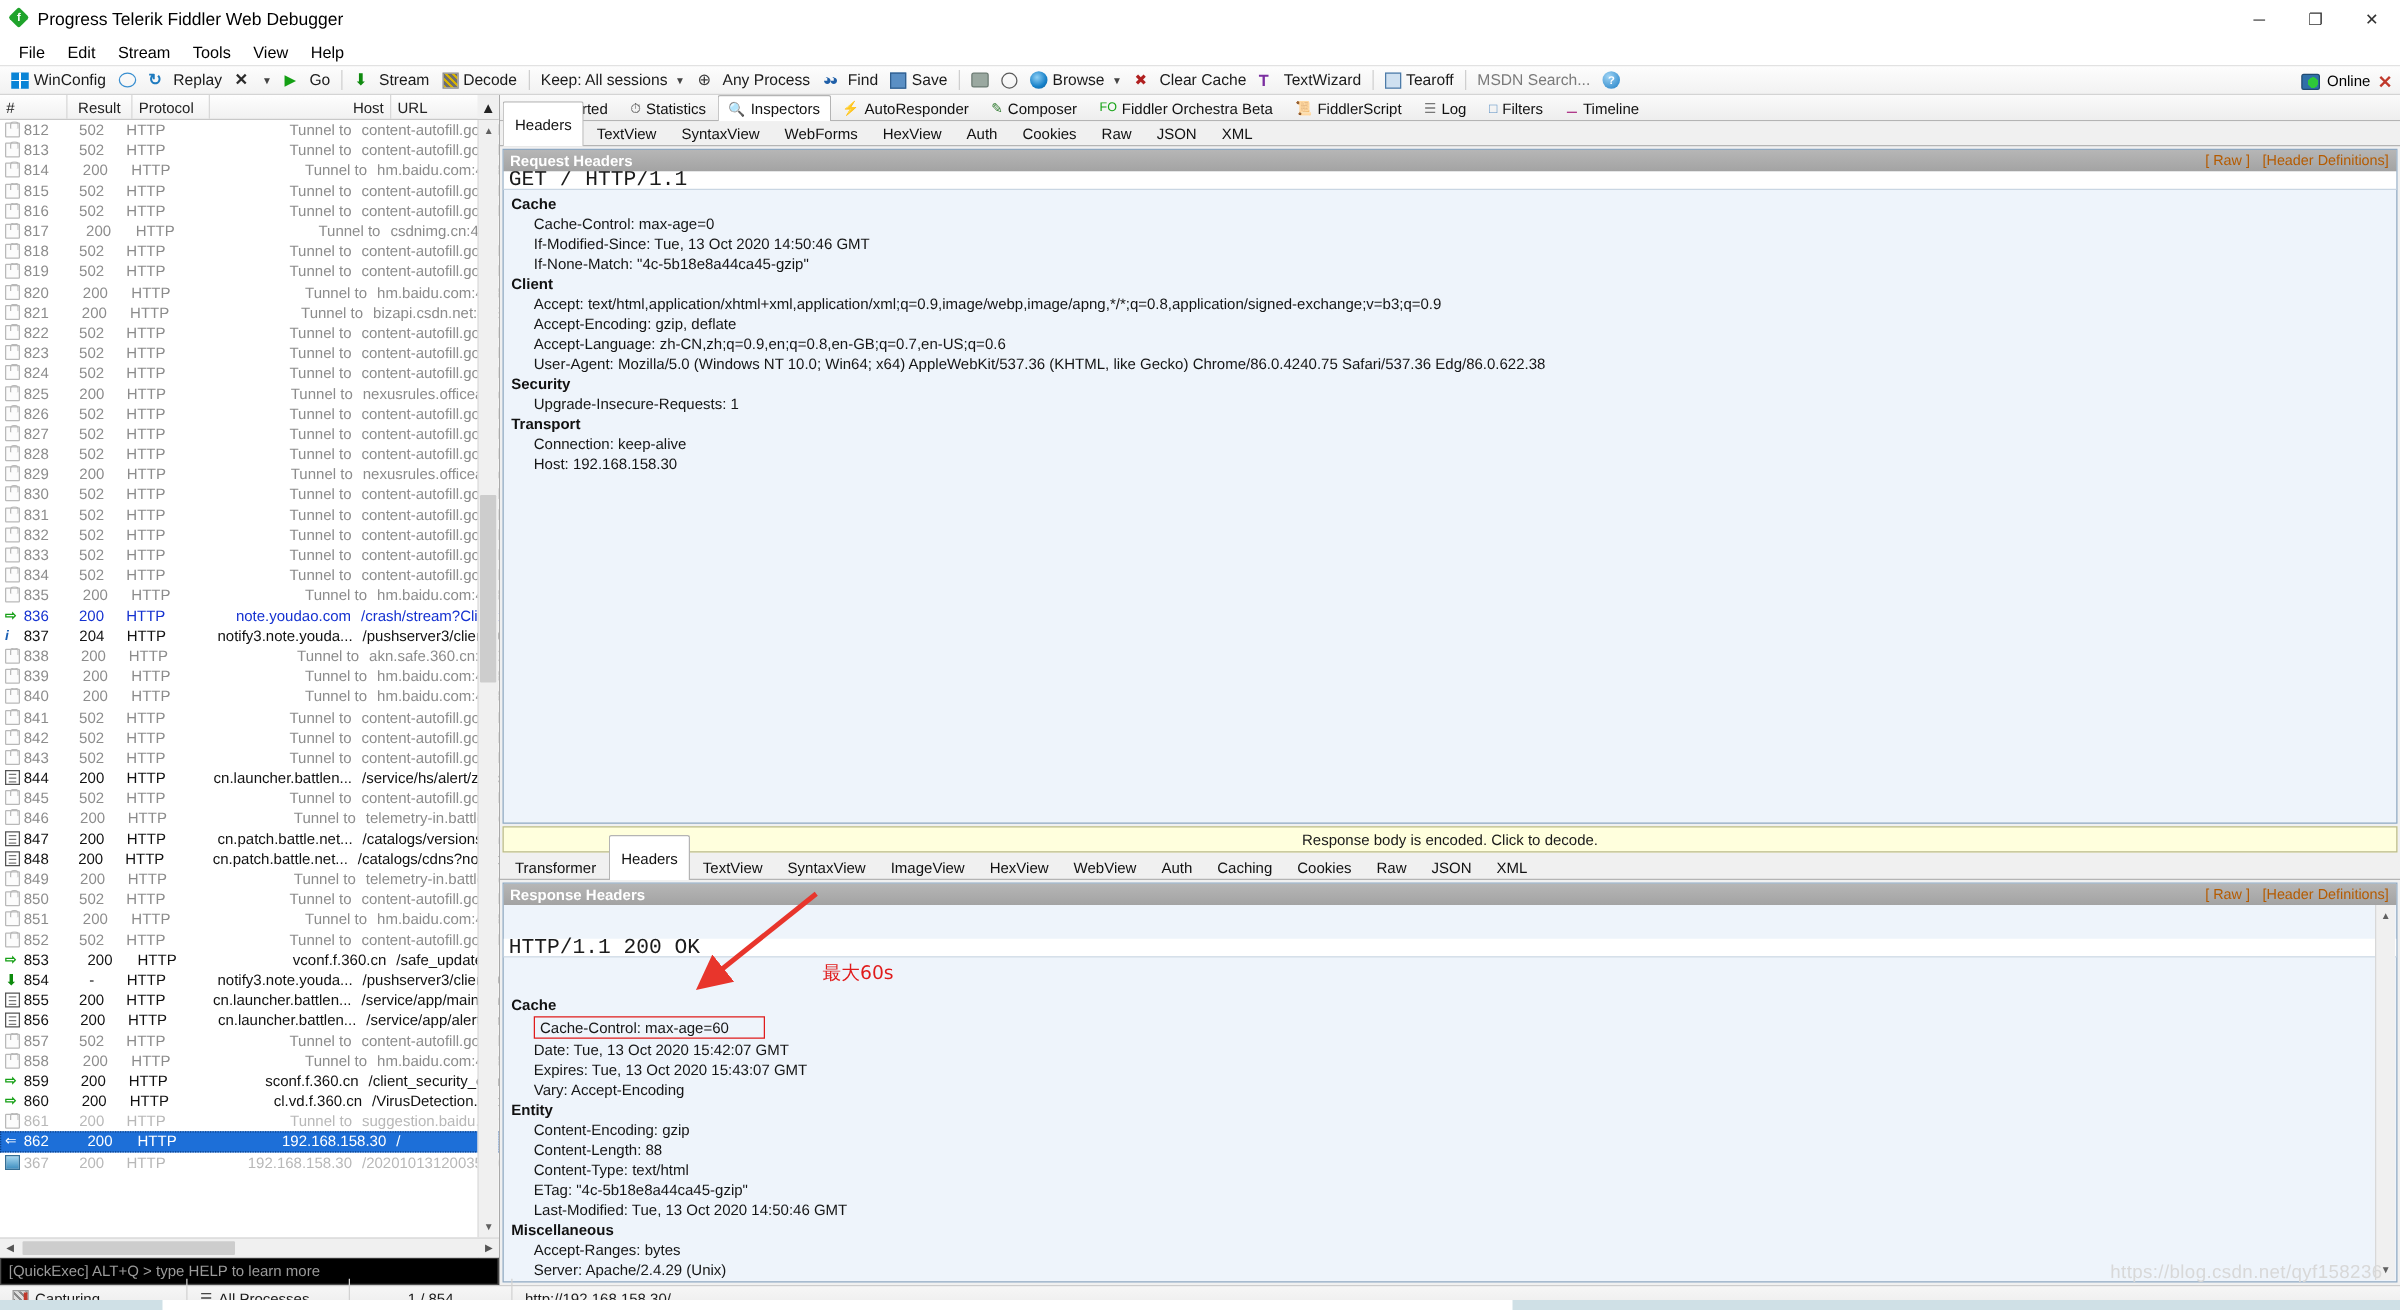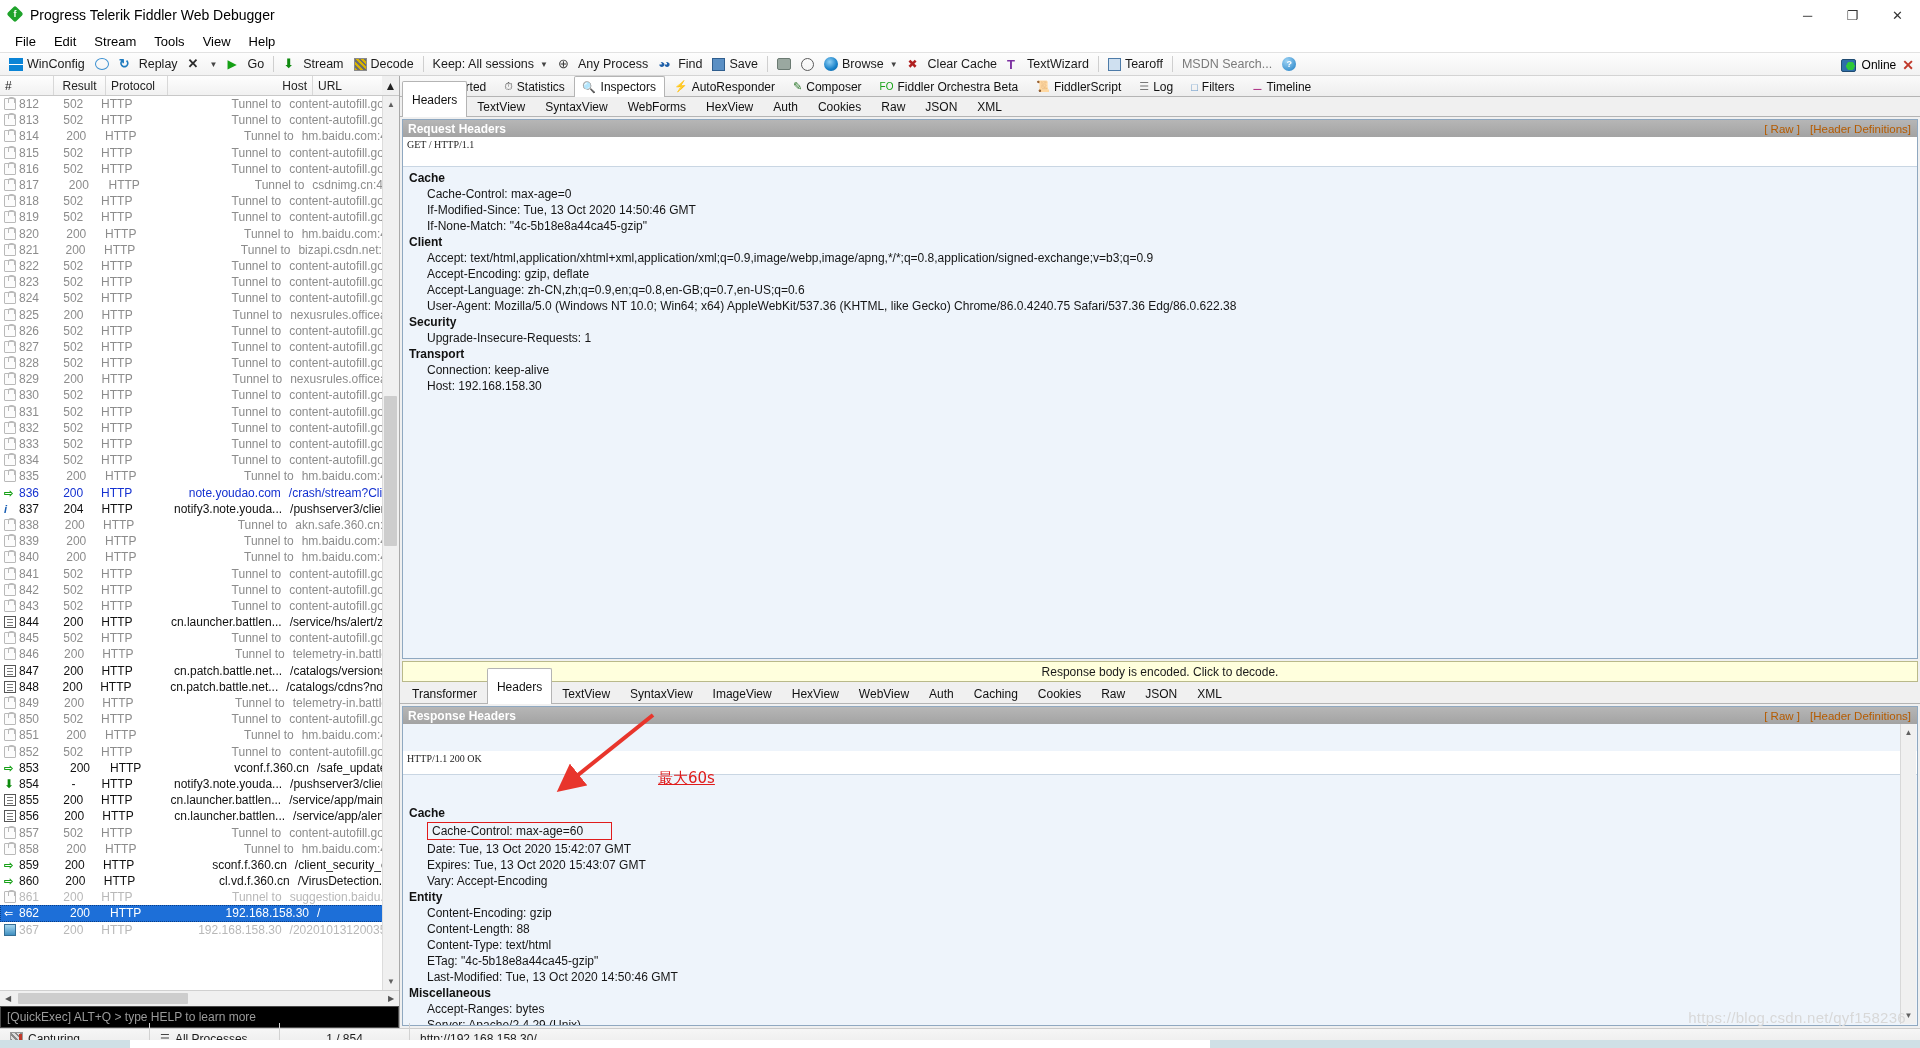--- a/index.html
+++ b/index.html
@@ -291,24 +291,24 @@
     color:#ffffff; font-weight:bold; font-size:12px;
     display:flex; align-items:center; padding-left:5px;
     position:relative;
   }
   .panel-title .rawlinks{
     position:absolute; right:6px; top:0; height:17px;
     display:flex; align-items:center; gap:10px;
     color:#b55b00; font-weight:normal; font-size:11.5px;
   }
   .reqline {
-    font-family: Liberation Serif, serif;
-    font-size: 10px; color:#1b1b1b;
+    font-family: Liberation Mono, monospace;
+    font-size: 17px; color:#1b1b1b;
     background:#ffffff; border-bottom:1px solid #c9d6e3;
-    padding:1px 4px; height:30px; line-height:13px;
+    padding:1px 4px; height:15px; line-height:13px;
   }
   .hdr-scroll { flex:1 1 auto; overflow:hidden; padding: 3px 0 0 0;}
   .grp {
     font-weight:bold; font-size:12px; color:#111;
     padding:1px 0 1px 6px;
   }
   .kv {
     font-size:12px; color:#151515;
     padding:1px 0 1px 24px; white-space:nowrap;
   }
@@ -1214,21 +1214,21 @@
           </div>
 
         <svg class="annot-arrow" width="120" height="100" style="left:140px; top:2px;" viewBox="0 0 120 100">
           <defs>
             <marker id="ah" markerWidth="7" markerHeight="7" refX="5" refY="3.5" orient="auto">
               <polygon points="0 0, 7 3.5, 0 7" fill="#e8352c"></polygon>
             </marker>
           </defs>
           <line x1="110" y1="6" x2="20" y2="78" stroke="#e8352c" stroke-width="4" marker-end="url(#ah)"></line>
         </svg>
-        <div class="annot-text" style="left:255px; top:62px;text-decoration:underline;">最大60s</div>
+        <div class="annot-text" style="left:255px; top:62px;">最大60s</div>
 
         <div class="respscroll">
           <div class="vs-btn">▲</div>
           <div class="vs-btn" style="position:absolute;bottom:0;left:0;right:0;">▼</div>
         </div>
       </div>
 
     </div>
   </div>
 

